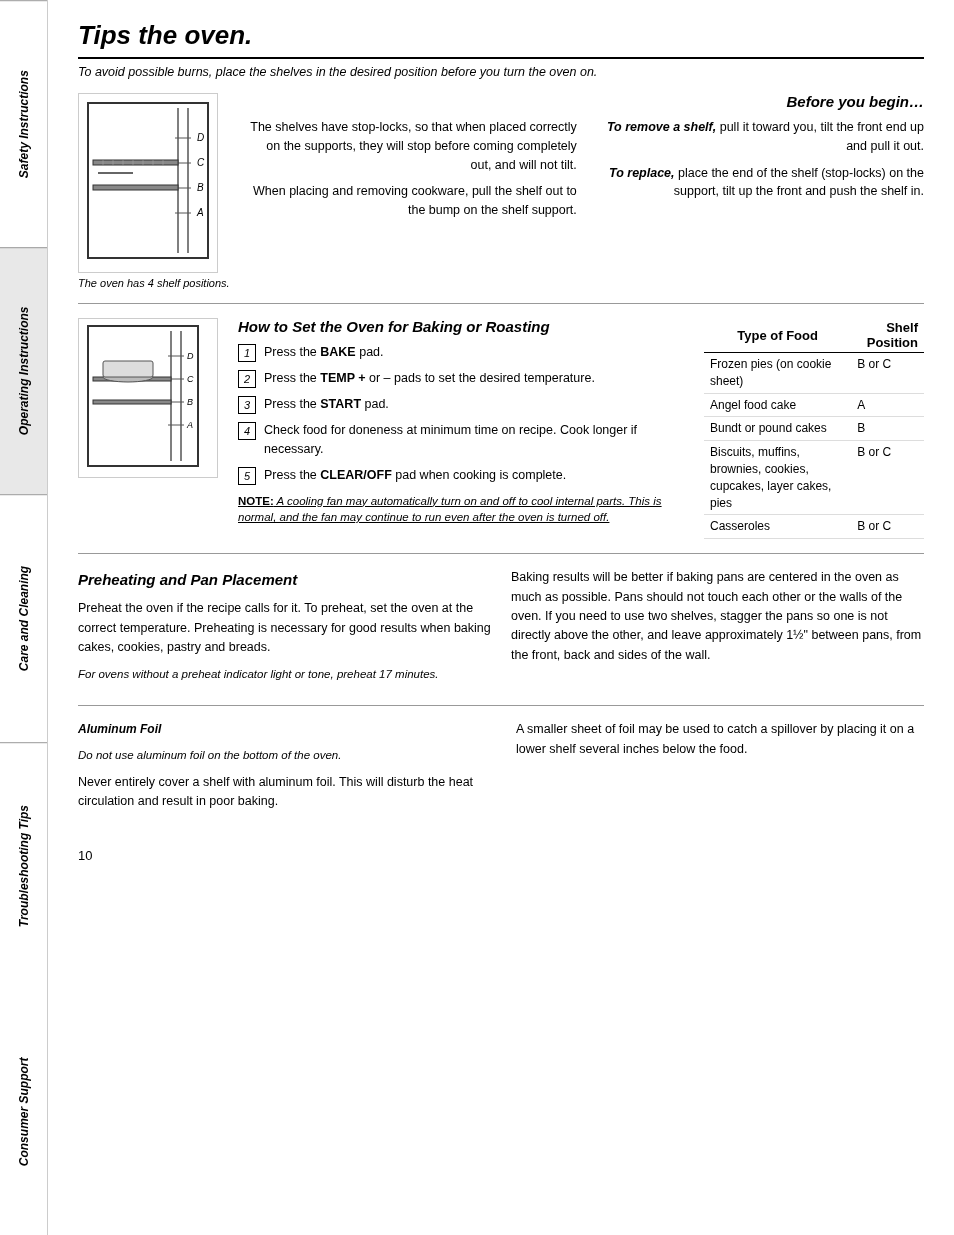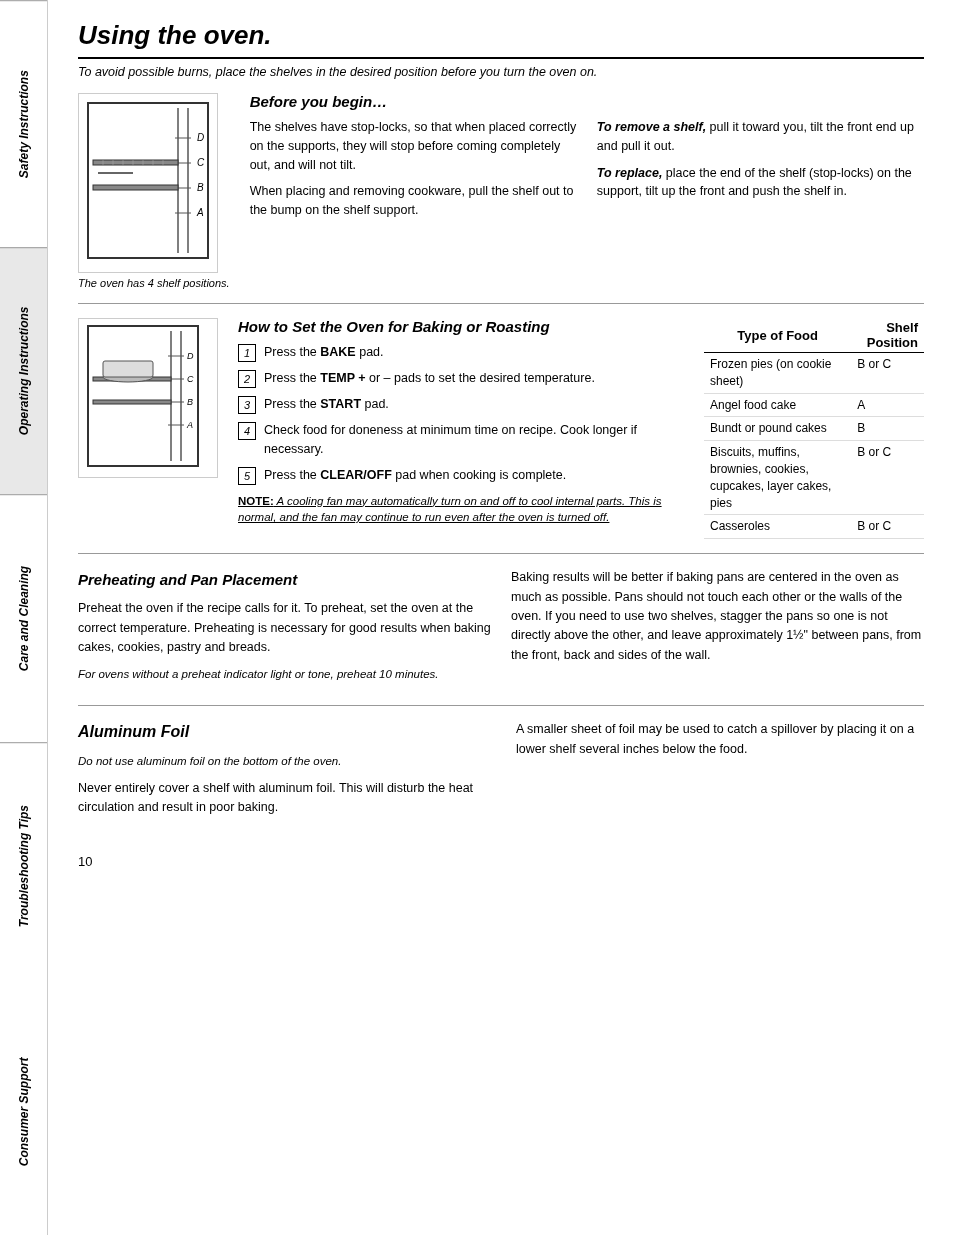--- a/index.html
+++ b/index.html
@@ -93,20 +93,21 @@
       font-size: 11px;
       margin-top: 4px;
       text-align: right;
     }
     .shelf-image-wrapper {
       display: flex;
       flex-direction: column;
     }
     .before-begin-text {
       flex: 1;
+      text-align: right;
     }
     .before-begin-text h2 {
       font-size: 15px;
       font-weight: bold;
       font-style: italic;
       margin-bottom: 8px;
     }
     .before-begin-columns {
       display: flex;
       gap: 20px;
@@ -235,21 +236,21 @@
     .section-foil {
       display: flex;
       gap: 30px;
     }
     .section-foil .col {
       flex: 1;
       font-size: 12.5px;
       line-height: 1.55;
     }
     .section-foil h2 {
-      font-size: 16px;
+      font-size: 12px;
       font-weight: bold;
       font-style: italic;
       margin-bottom: 8px;
     }
     .section-foil p { margin-bottom: 8px; }
 
     
     .page-number {
       font-size: 13px;
       margin-top: 28px;
@@ -273,21 +274,21 @@
     <div class="sidebar-section">
       <span>Troubleshooting Tips</span>
     </div>
     <div class="sidebar-section">
       <span>Consumer Support</span>
     </div>
   </div>
 
   <div class="main-content">
 
-    <div class="page-title">Using the oven.</div>
+    <div class="page-title">Tips the oven.</div>
     <div class="page-subtitle">To avoid possible burns, place the shelves in the desired position before you turn the oven on.</div>
 
     <div class="section-before-begin">
       <div class="shelf-image-wrapper">
         <div class="shelf-image">
 
           <svg viewBox="0 0 130 170" xmlns="http://www.w3.org/2000/svg">
 
             <rect x="5" y="5" width="120" height="155" fill="white" stroke="#333" stroke-width="2"></rect>
 
@@ -423,21 +424,21 @@
         </table>
       </div>
     </div>
 
     <hr class="divider">
 
     <div class="section-preheat">
       <div class="col">
         <h2>Preheating and Pan Placement</h2>
         <p>Preheat the oven if the recipe calls for it. To preheat, set the oven at the correct temperature. Preheating is necessary for good results when baking cakes, cookies, pastry and breads.</p>
-        <p class="italic-small">For ovens without a preheat indicator light or tone, preheat 10 minutes.</p>
+        <p class="italic-small">For ovens without a preheat indicator light or tone, preheat 17 minutes.</p>
       </div>
       <div class="col">
         <p>Baking results will be better if baking pans are centered in the oven as much as possible. Pans should not touch each other or the walls of the oven. If you need to use two shelves, stagger the pans so one is not directly above the other, and leave approximately 1½" between pans, from the front, back and sides of the wall.</p>
       </div>
     </div>
 
     <hr class="divider">
 
     <div class="section-foil">
       <div class="col">

